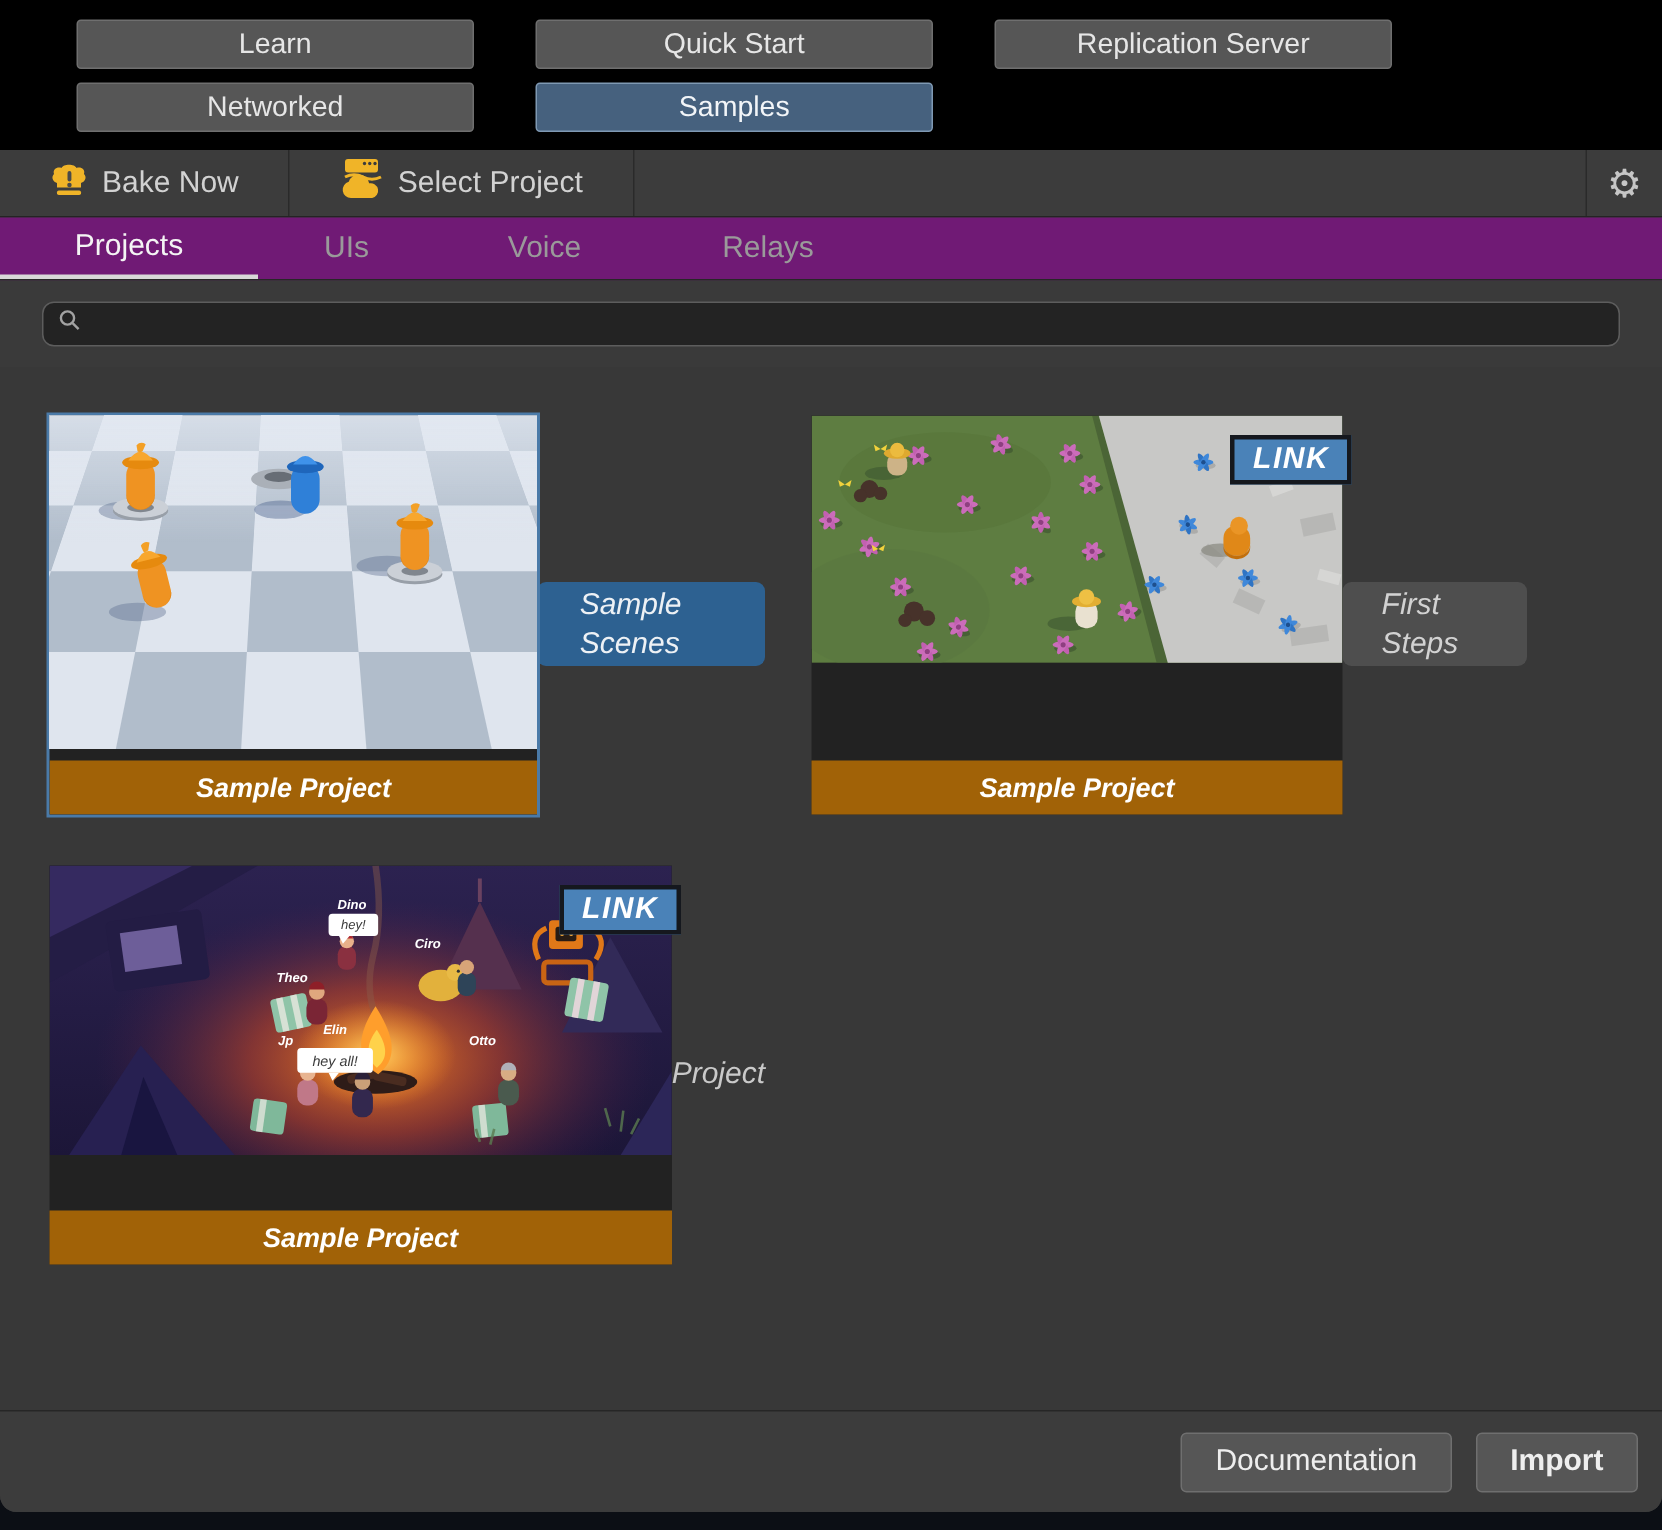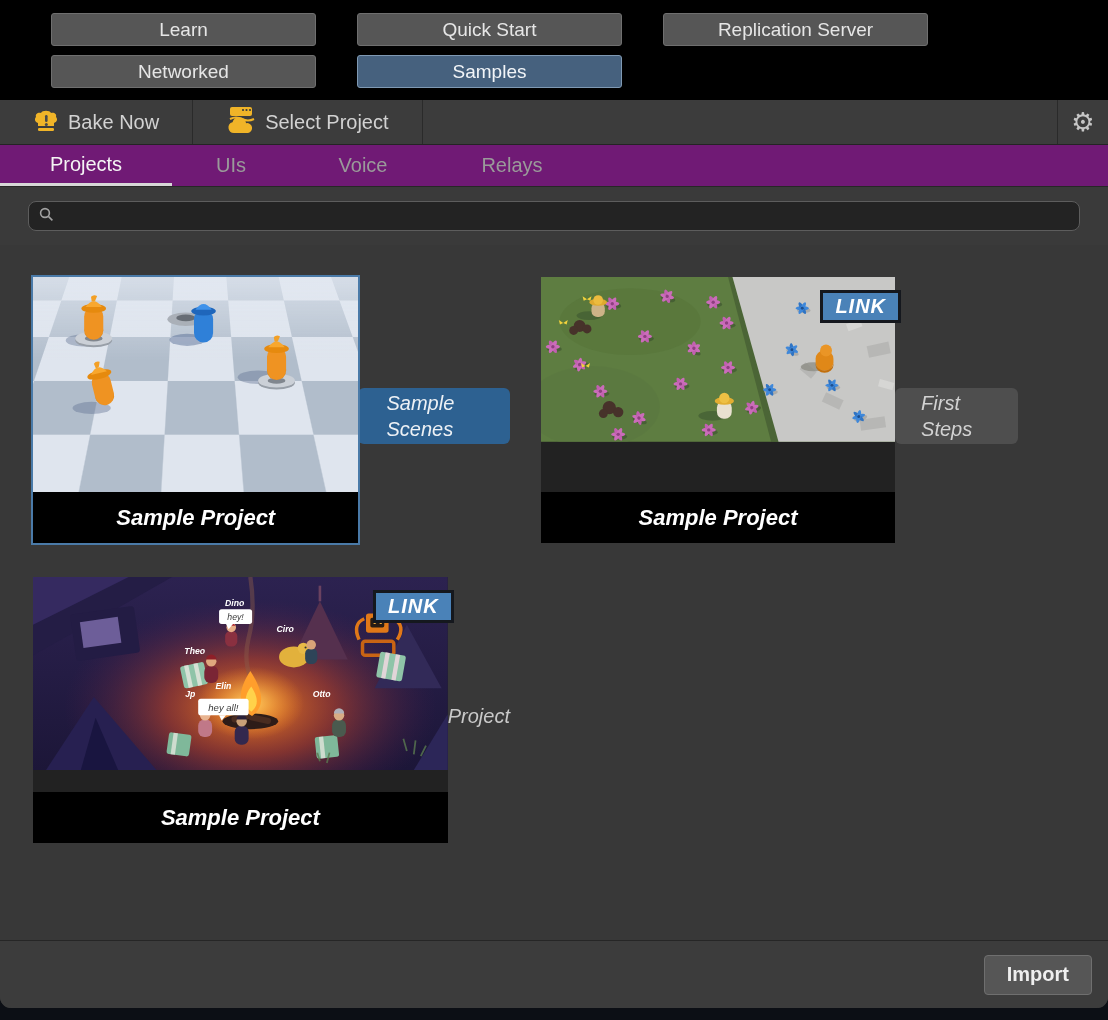--- a/index.html
+++ b/index.html
@@ -33,22 +33,22 @@
     border:1px solid #5d5d5d;border-radius:8px;display:flex;align-items:center;padding:0 10px;gap:7px;}
   .search-field input{flex:1;background:transparent;border:none;outline:none;color:#dddddd;font-size:16px;
     font-family:"Liberation Sans",sans-serif;}
   
   .content{flex:1;background:#383838;padding:32px 0 0 33px;overflow:hidden;}
   .cards-grid{display:grid;grid-template-columns:477px 477px;column-gap:31px;}
   .card-cell{display:flex;flex-direction:row;align-items:center;margin-bottom:34px;font-style:italic;}
   .card{width:477px;height:266px;position:relative;background:#222;}
   .card.selected{box-shadow:0 0 0 2px #4a7aa8;}
   .card-img{position:absolute;left:0;right:0;top:0;bottom:44px;overflow:hidden;}
-  .card-titlebar{position:absolute;left:0;right:0;bottom:0;height:51px;background:#000000;
-    color:#fff;font-weight:bold;font-size:22px;display:flex;align-items:center;justify-content:center;}
+  .card-titlebar{position:absolute;left:0;right:0;bottom:0;height:36px;background:#a16207;
+    color:#fff;font-weight:bold;font-size:18px;display:flex;align-items:center;justify-content:center;}
   .link-badge{position:absolute;top:13px;right:-6px;background:#4a82b8;border:3px solid #15181e;
     color:#fff;font-weight:bold;font-size:20px;letter-spacing:1px;padding:2px 12px;}
   .caption{margin-top:11px;font-size:20px;line-height:26px;}
   .chip-blue{background:#2d6191;border-radius:6px;padding:2px 28px;color:#edf1f5;}
   .chip-gray{background:#4e4e4e;border-radius:6px;padding:2px 26px;color:#d2d2d2;}
   .plain-caption{color:#c9c9c9;padding:2px 0;}
   
   .checker-stage{position:absolute;inset:0;background:#dfe5ee;overflow:hidden;}
   .checker{position:absolute;left:-45%;top:-18%;width:190%;height:330%;
     background:repeating-conic-gradient(#dfe5ee 0% 25%, #b1bdcb 0% 50%);
@@ -413,17 +413,18 @@
             <div class="card-titlebar">Sample Project</div>
           </div>
           <div class="caption plain-caption">Project</div>
         </div>
 
         <div class="card-cell"></div>
       </div>
     </div>
 
     <div class="footer">
+      <div class="footer-btn">Documentation</div>
       <div class="footer-btn primary">Import</div>
     </div>
 
   </div>
 </div>
 
 </body></html>

